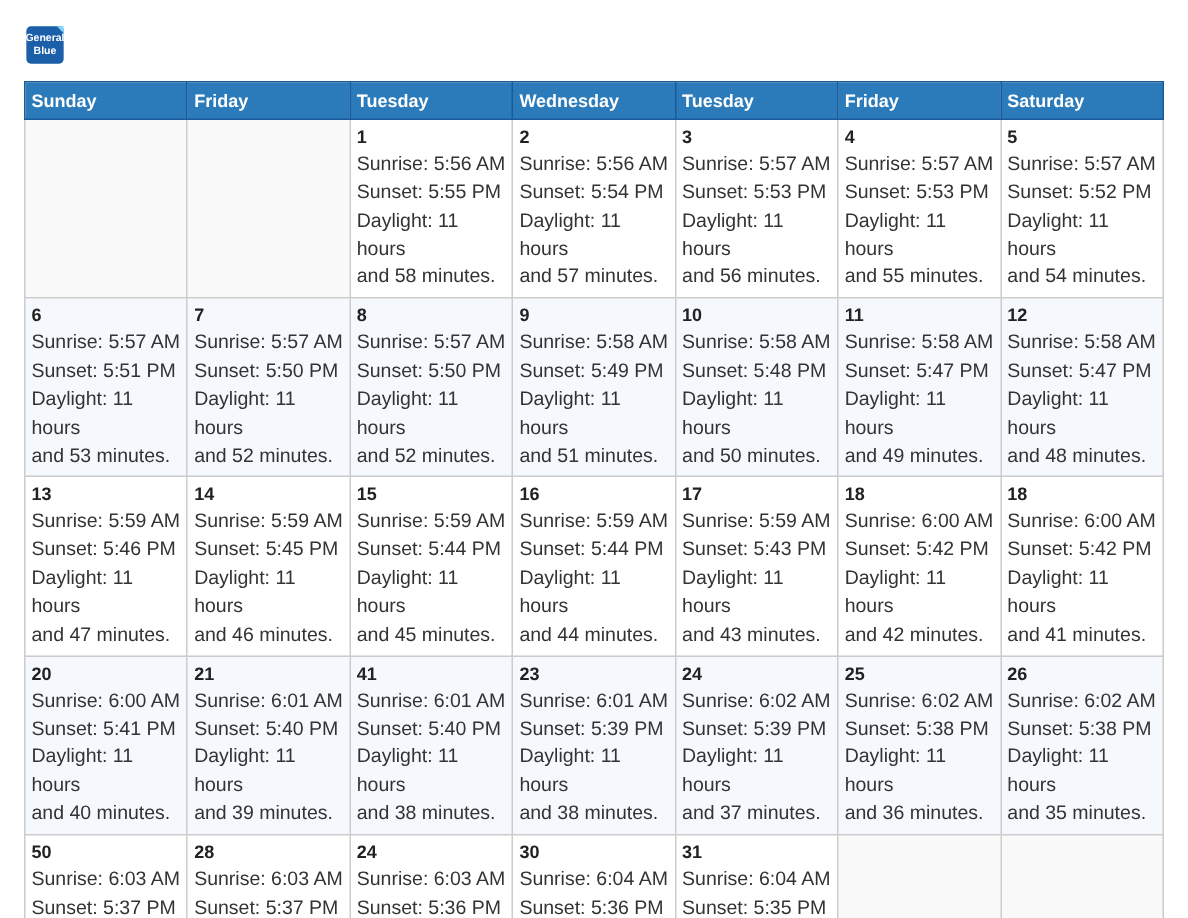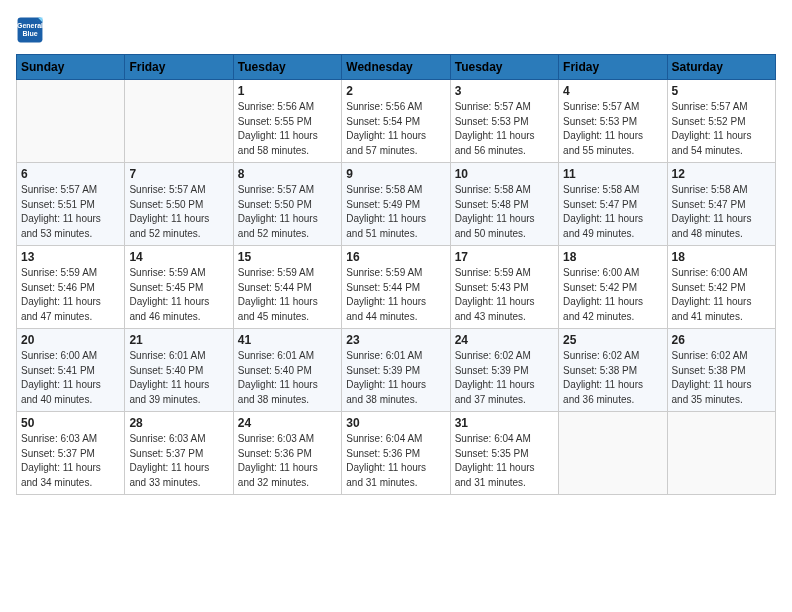--- a/index.html
+++ b/index.html
@@ -43,21 +43,21 @@
       font-size: 15px;
       color: #444;
     }
     table {
       width: 100%;
       border-collapse: collapse;
       table-layout: fixed;
     }
     thead th {
       background: #2b7bba;
-      color: #000000;
+      color: #ffffff;
       font-size: 12px;
       font-weight: bold;
       padding: 5px 4px;
       text-align: left;
       border: 1px solid #1a5a99;
     }
     tbody td {
       border: 1px solid #ccc;
       vertical-align: top;
       padding: 4px 4px 4px 4px;
@@ -70,21 +70,21 @@
       background: #f5f8fc;
     }
     .day-num {
       font-size: 12px;
       font-weight: bold;
       color: #222;
       display: block;
       margin-bottom: 2px;
     }
     .cell-info {
-      font-size: 10px;
+      font-size: 13px;
       line-height: 1.45;
       color: #333;
     }
     .empty-cell {
       background: #f9f9f9 !important;
     }
   </style>
 </head>
 <body>
 

